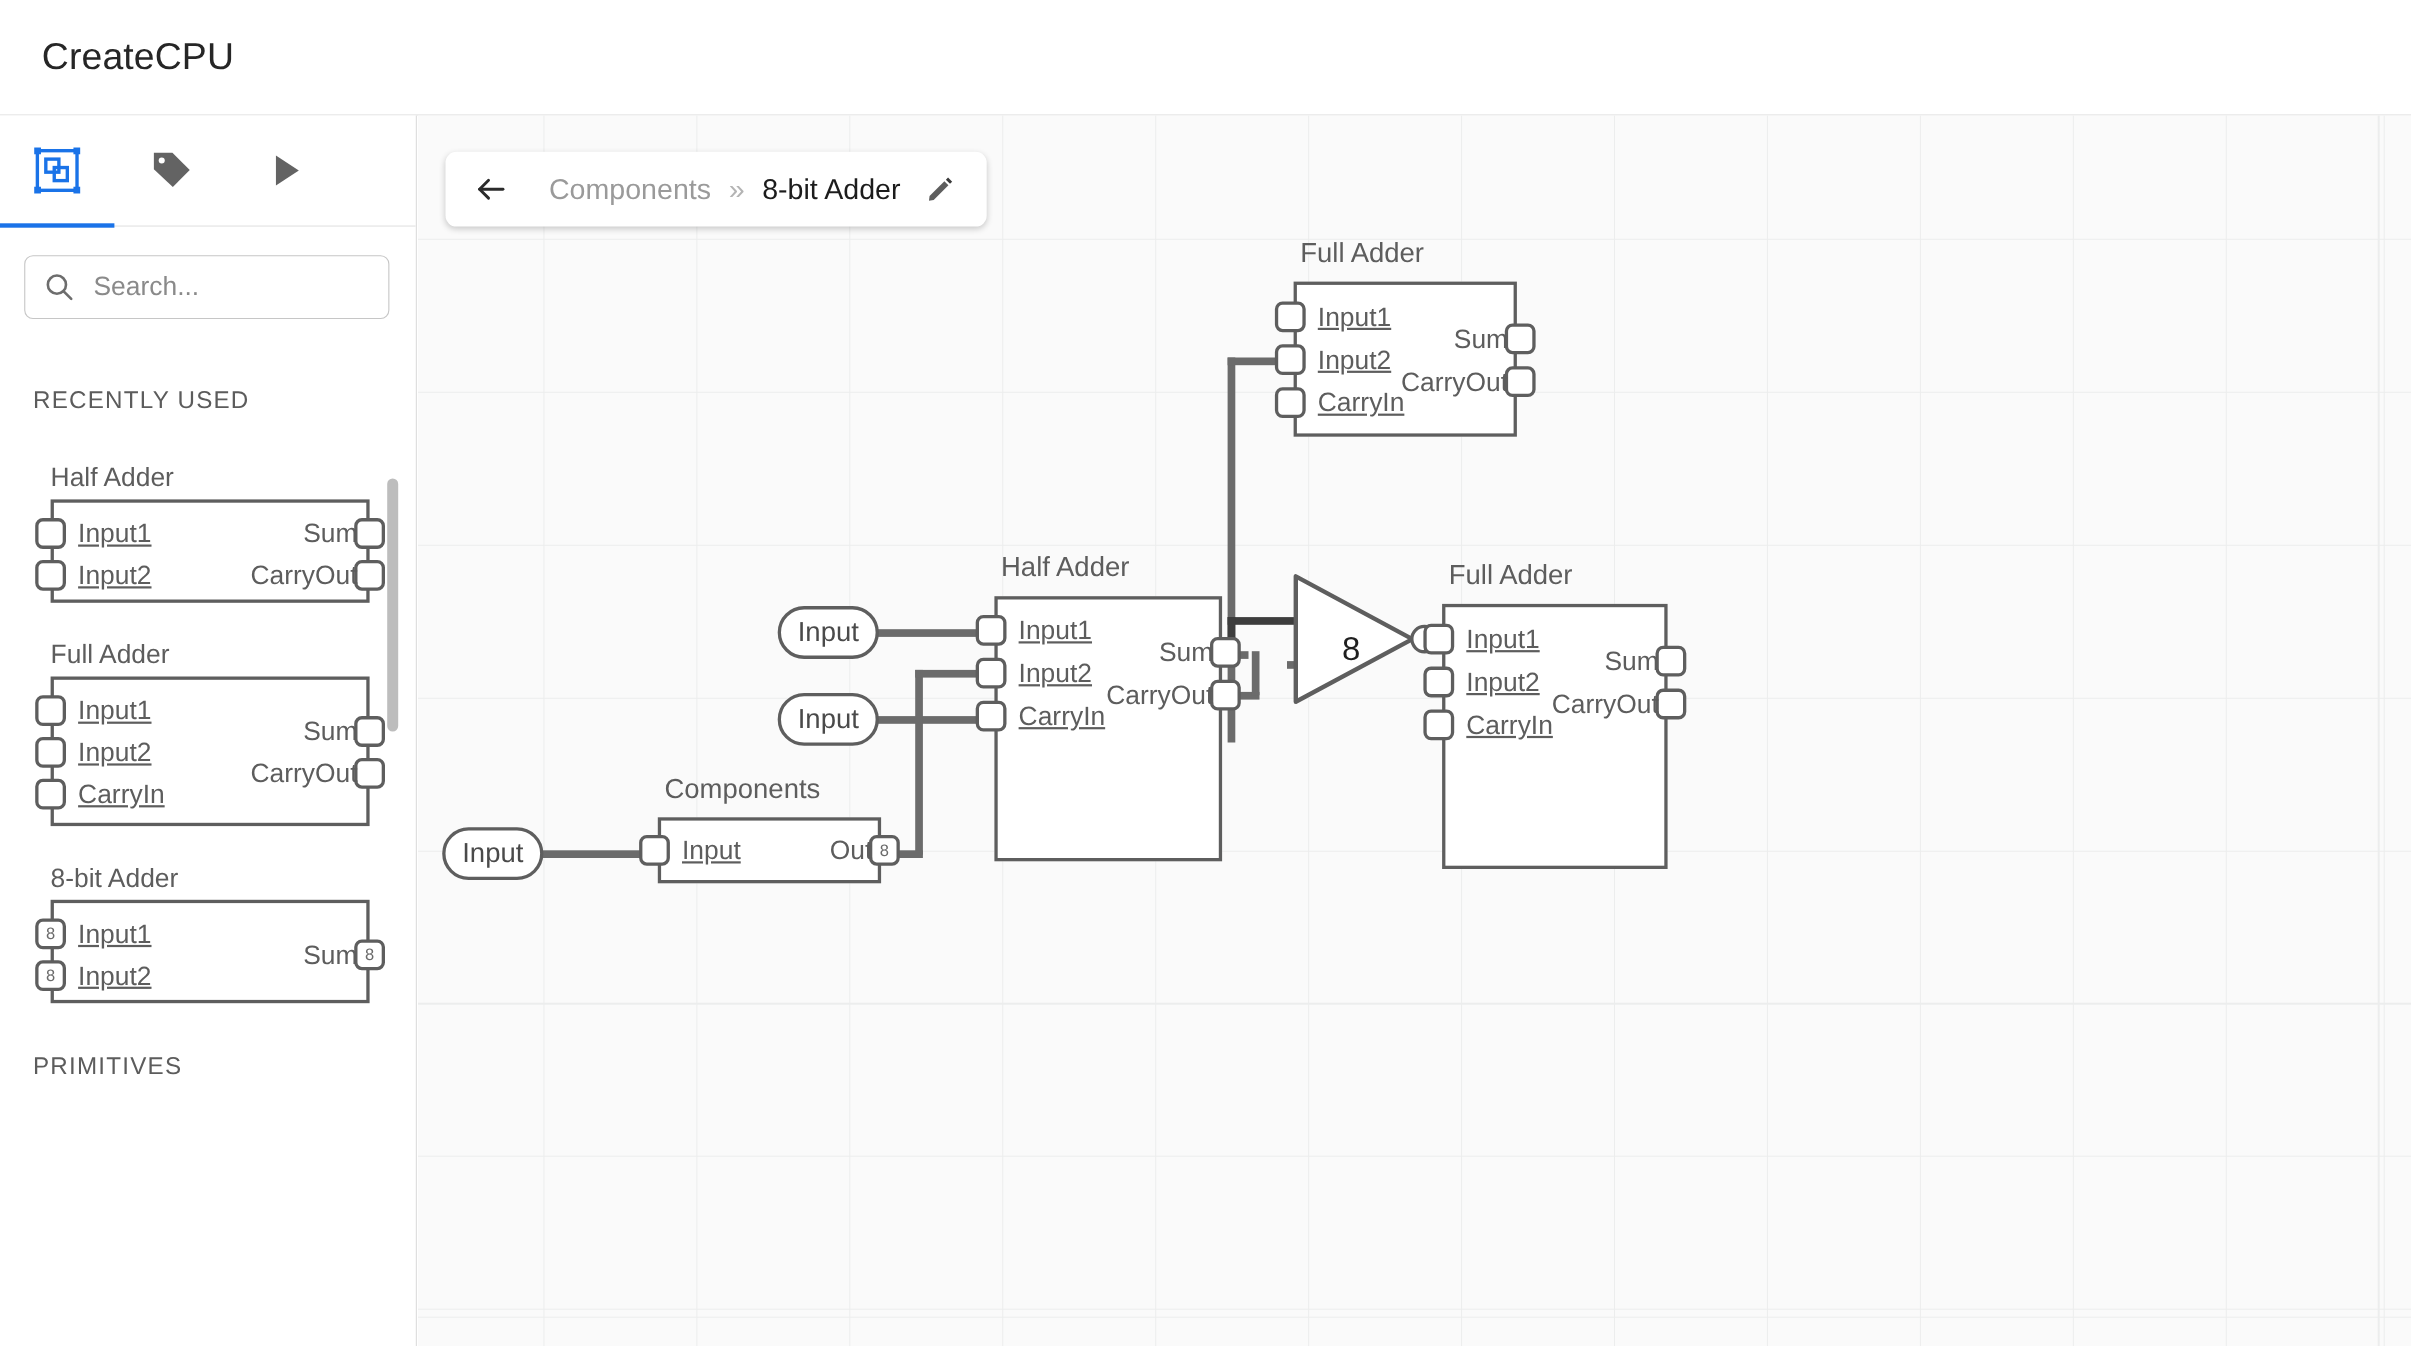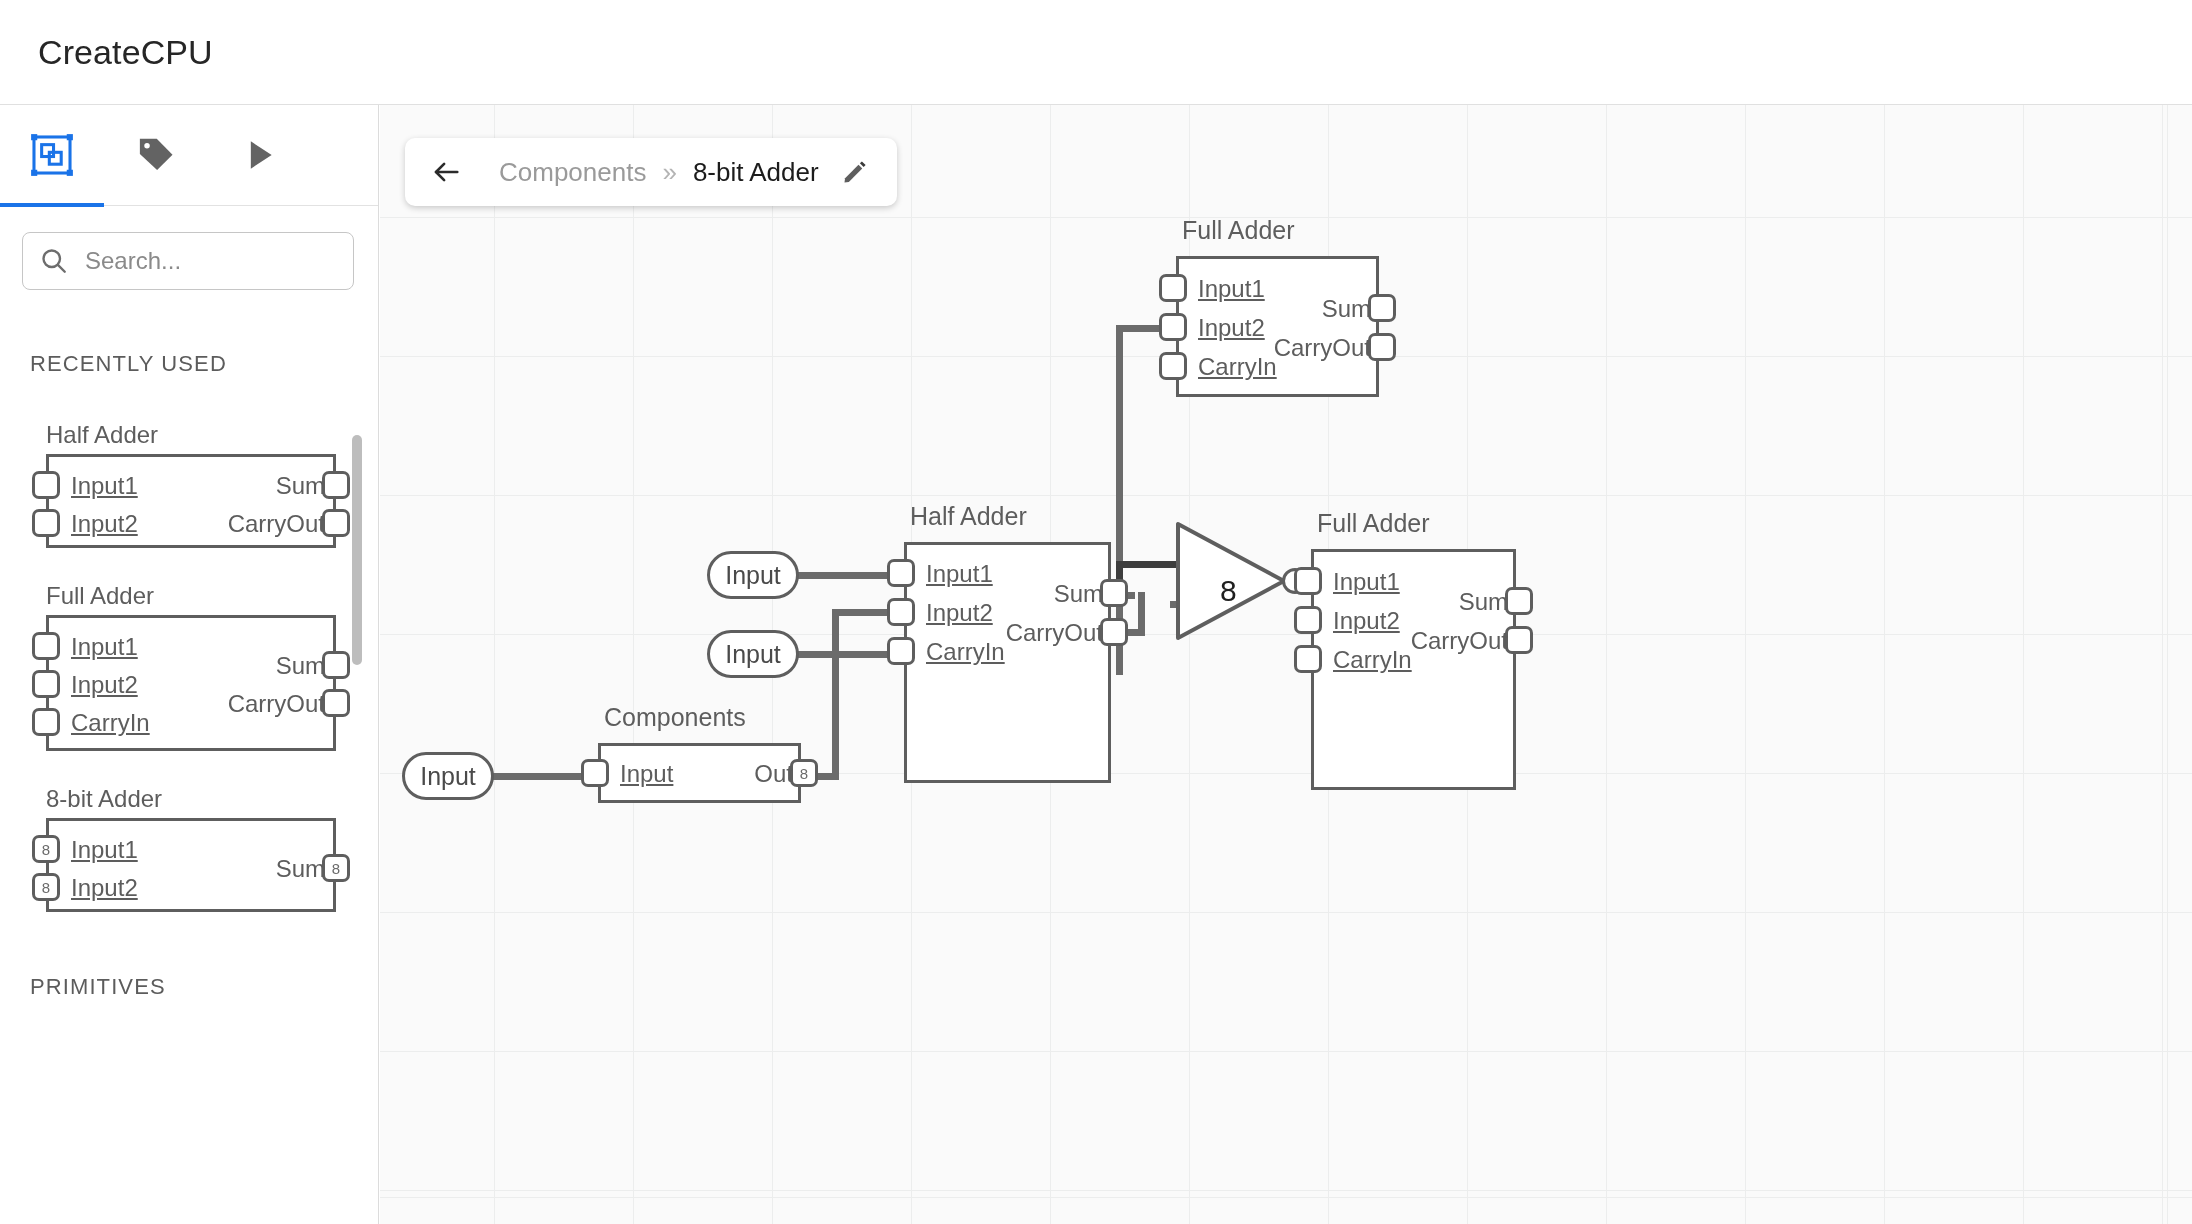--- a/index.html
+++ b/index.html
@@ -294,21 +294,21 @@
           <div class="pin left" style="top:14px">8</div>
           <div class="port-label l" style="top:17px">Input1</div>
           <div class="pin left" style="top:52px">8</div>
           <div class="port-label l" style="top:55px">Input2</div>
           <div class="pin right" style="top:33px">8</div>
           <div class="port-label r" style="top:36px">Sum</div>
         </div>
       </div>
     </div>
 
-    <div class="section-label" style="padding-top:62px">PRIMITIVES</div>
+    <div class="section-label" style="padding-top:44px">PRIMITIVES</div>
 
     <div class="scrollbar-track"></div>
   </div>
 
   <div class="canvas">
 
     <div class="breadcrumb">
       <span class="bc-back">
         <svg width="34" height="30" viewBox="0 0 24 24">
           <g stroke="#2b2b2b" stroke-width="2.1" fill="none" stroke-linecap="round" stroke-linejoin="round">

